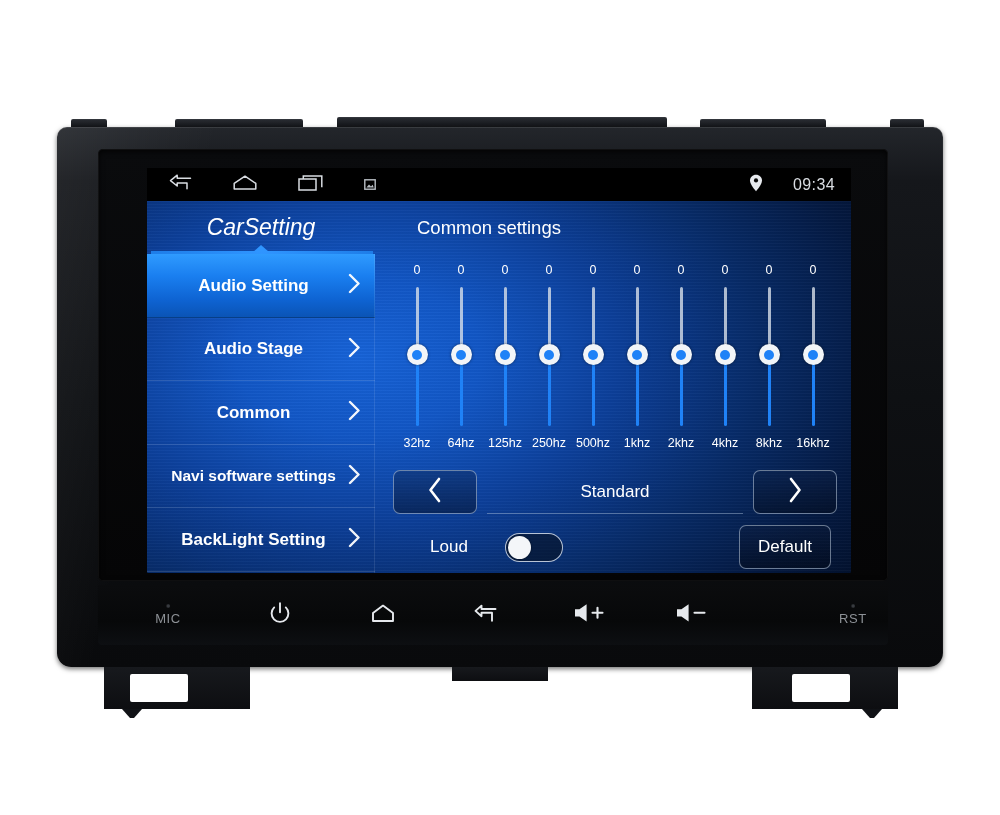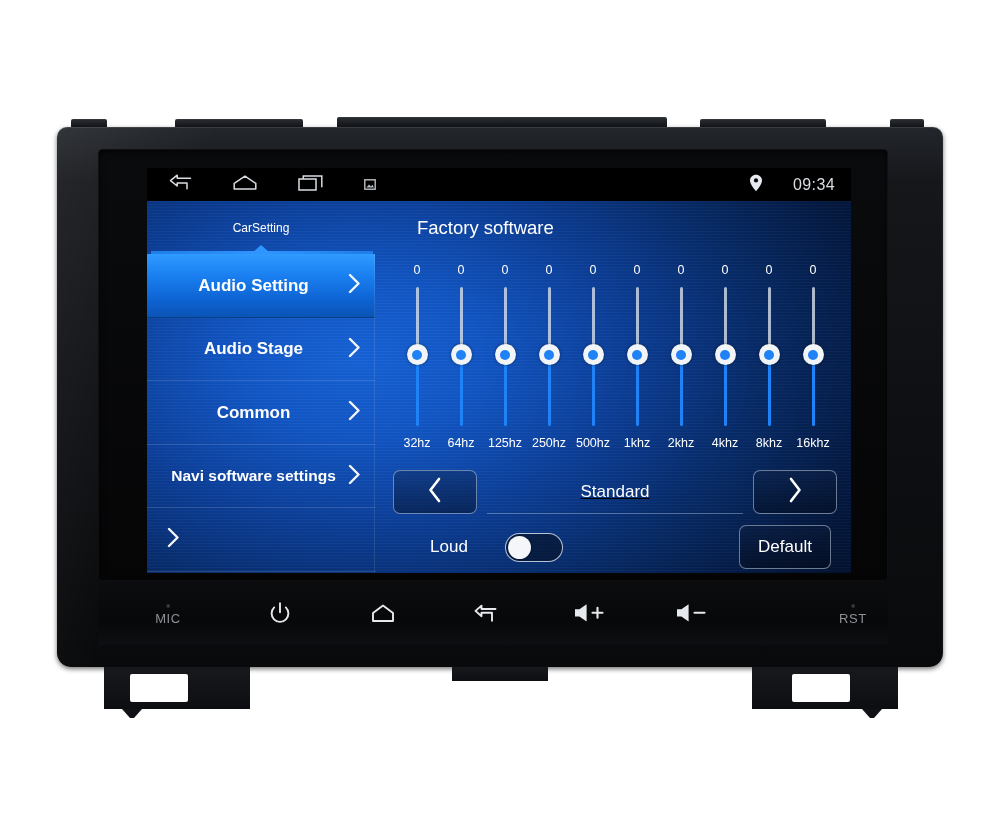--- a/index.html
+++ b/index.html
@@ -145,21 +145,22 @@
   }
   #tab-carsetting {
     position: relative;
     width: 228px;
     display: flex;
     align-items: center;
     justify-content: center;
   }
   #tab-carsetting .tab-label {
     color: #ffffff;
-    font-size: 12px;
+    font-size: 23px;
+    font-style: italic;
   }
   #tab-underline {
     position: absolute;
     left: 4px;
     right: 2px;
     bottom: 0;
     height: 3px;
     background: linear-gradient(90deg, #1e7de8 0%, #2f95ff 50%, #1e7de8 100%);
   }
   #tab-caret {
@@ -313,21 +314,20 @@
     white-space: nowrap;
   }
 
   
   #preset-row {
     display: flex;
     align-items: center;
     margin-top: 9px;
     height: 46px;
     gap: 10px;
-    text-decoration: underline;
   }
   .arrow-btn {
     width: 84px;
     height: 44px;
     border-radius: 7px;
     border: 1px solid rgba(190,205,225,0.55);
     background: linear-gradient(180deg, rgba(18,36,70,0.35) 0%, rgba(4,10,22,0.45) 100%);
     display: flex;
     align-items: center;
     justify-content: center;
@@ -486,21 +486,21 @@
 
       <div id="appbody">
 
         <div id="tabrow">
           <div id="tab-carsetting">
             <span class="tab-label">CarSetting</span>
             <div id="tab-underline"></div>
             <div id="tab-caret"></div>
           </div>
           <div id="panel-title">
-            <span class="title-label">Factory software</span>
+            <span class="title-label">Common settings</span>
           </div>
         </div>
 
         <div id="content">
 
           <div id="sidebar">
 
             <div class="side-item selected">
               <span class="si-label">Audio Setting</span>
               <span class="si-chevron">
@@ -531,20 +531,21 @@
             <div class="side-item compact">
               <span class="si-label">Navi software settings</span>
               <span class="si-chevron">
                 <svg width="13" height="21" viewBox="0 0 13 21">
                   <path d="M2 2 L10.5 10.5 L2 19" fill="none" stroke="#ffffff" stroke-width="2.4" stroke-linecap="round" stroke-linejoin="round"></path>
                 </svg>
               </span>
             </div>
 
             <div class="side-item">
+              <span class="si-label">BackLight Setting</span>
               <span class="si-chevron">
                 <svg width="13" height="21" viewBox="0 0 13 21">
                   <path d="M2 2 L10.5 10.5 L2 19" fill="none" stroke="#ffffff" stroke-width="2.4" stroke-linecap="round" stroke-linejoin="round"></path>
                 </svg>
               </span>
             </div>
           </div>
 
           <div id="eq-panel">
 

